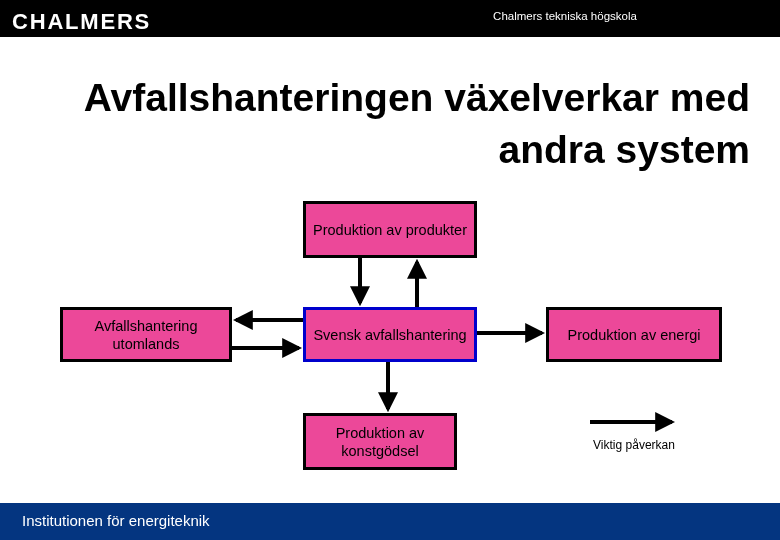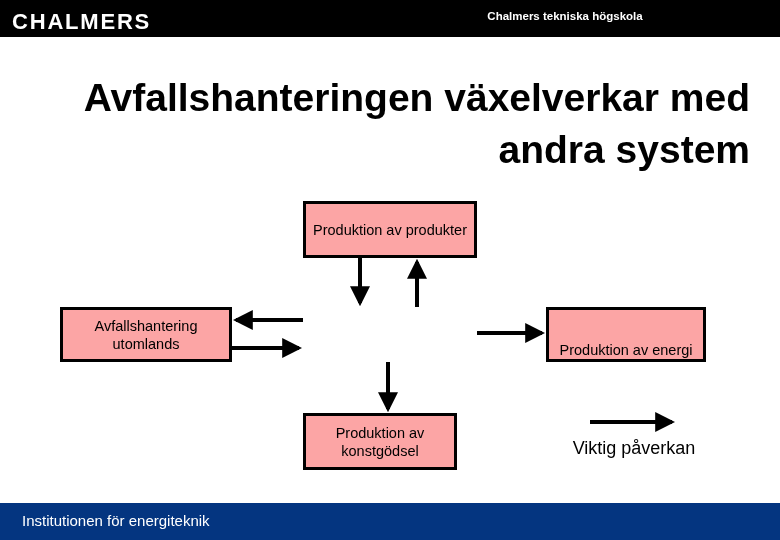--- a/index.html
+++ b/index.html
@@ -32,21 +32,20 @@
     font-family: "Liberation Sans", sans-serif;
   }
   #header-subtitle {
     position: absolute;
     left: 400px; top: 10px;
     width: 330px;
     text-align: center;
     color: #ffffff;
     font-size: 11.5px;
     font-family: "Liberation Sans", sans-serif;
-    font-weight: bold;
   }
 
   
   #slide-title {
     position: absolute;
     left: 30px; top: 72px;
     width: 720px;
     text-align: right;
     font-size: 39px;
     font-weight: bold;
@@ -57,54 +56,54 @@
 
   
   #diagram {
     position: absolute;
     left: 0; top: 0;
     width: 780px; height: 540px;
   }
   .node-box {
     position: absolute;
     box-sizing: border-box;
-    background: #fca5a5;
+    background: #ec4899;
     display: flex;
     align-items: center;
     justify-content: center;
     text-align: center;
     font-size: 14.5px;
     line-height: 18px;
     color: #000000;
     font-family: "Liberation Sans", sans-serif;
   }
   .node-black { border: 3px solid #000000; }
   .node-blue  { border: 3px solid #0000CC; }
 
   #box-produktion-produkter { left: 303px; top: 201px; width: 174px; height: 57px; }
   #box-avfall-utomlands     { left: 60px;  top: 307px; width: 172px; height: 55px; }
   #box-svensk-avfall        { left: 303px; top: 307px; width: 174px; height: 55px; }
-  #box-produktion-energi    { left: 546px; top: 307px; width: 160px; height: 55px; align-items: flex-end; }
+  #box-produktion-energi    { left: 546px; top: 307px; width: 176px; height: 55px; }
   #box-produktion-konstg    { left: 303px; top: 413px; width: 154px; height: 57px; }
 
   
   #arrow-layer {
     position: absolute;
     left: 0; top: 0;
     width: 780px; height: 540px;
     pointer-events: none;
   }
 
   
   #legend-label {
     position: absolute;
     left: 546px; top: 438px;
     width: 176px;
     text-align: center;
-    font-size: 18px;
+    font-size: 12px;
     color: #000000;
     font-family: "Liberation Sans", sans-serif;
   }
 
   
   #footer-bar {
     position: absolute;
     left: 0; top: 503px;
     width: 780px; height: 37px;
     background: #043580;
@@ -129,20 +128,23 @@
 <div id="diagram">
 
   <div class="node-box node-black" id="box-produktion-produkter">
     <span>Produktion av produkter</span>
   </div>
 
   <div class="node-box node-black" id="box-avfall-utomlands">
     <span>Avfallshantering utomlands</span>
   </div>
 
+  <div class="node-box node-blue" id="box-svensk-avfall">
+    <span>Svensk avfallshantering</span>
+  </div>
 
   <div class="node-box node-black" id="box-produktion-energi">
     <span>Produktion av energi</span>
   </div>
 
   <div class="node-box node-black" id="box-produktion-konstg">
     <span>Produktion av konstgödsel</span>
   </div>
 
   <svg id="arrow-layer" viewBox="0 0 780 540" width="780" height="540">

